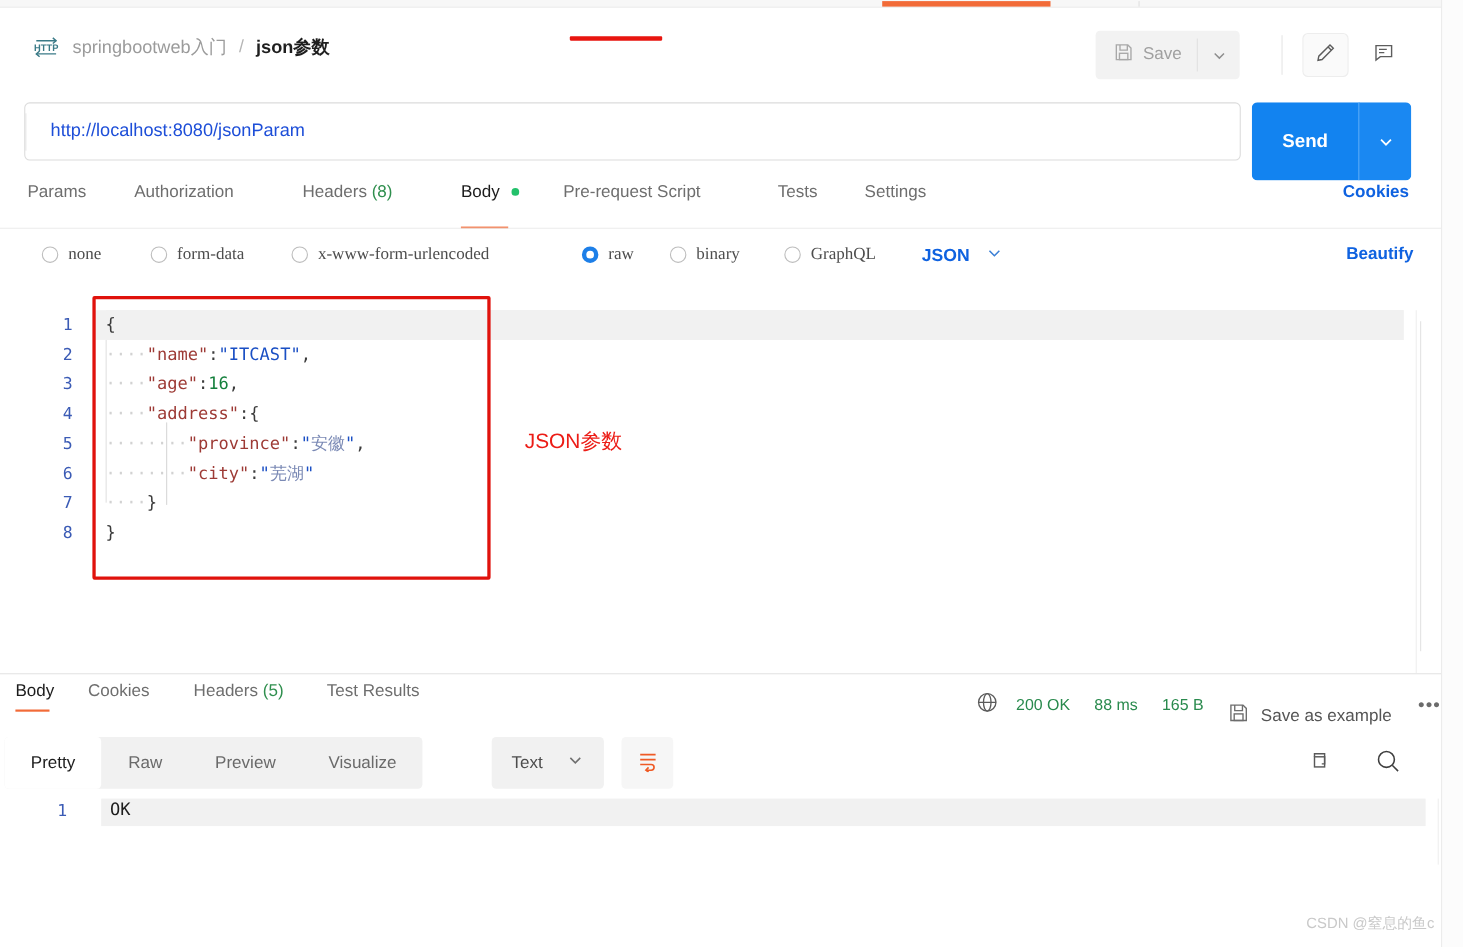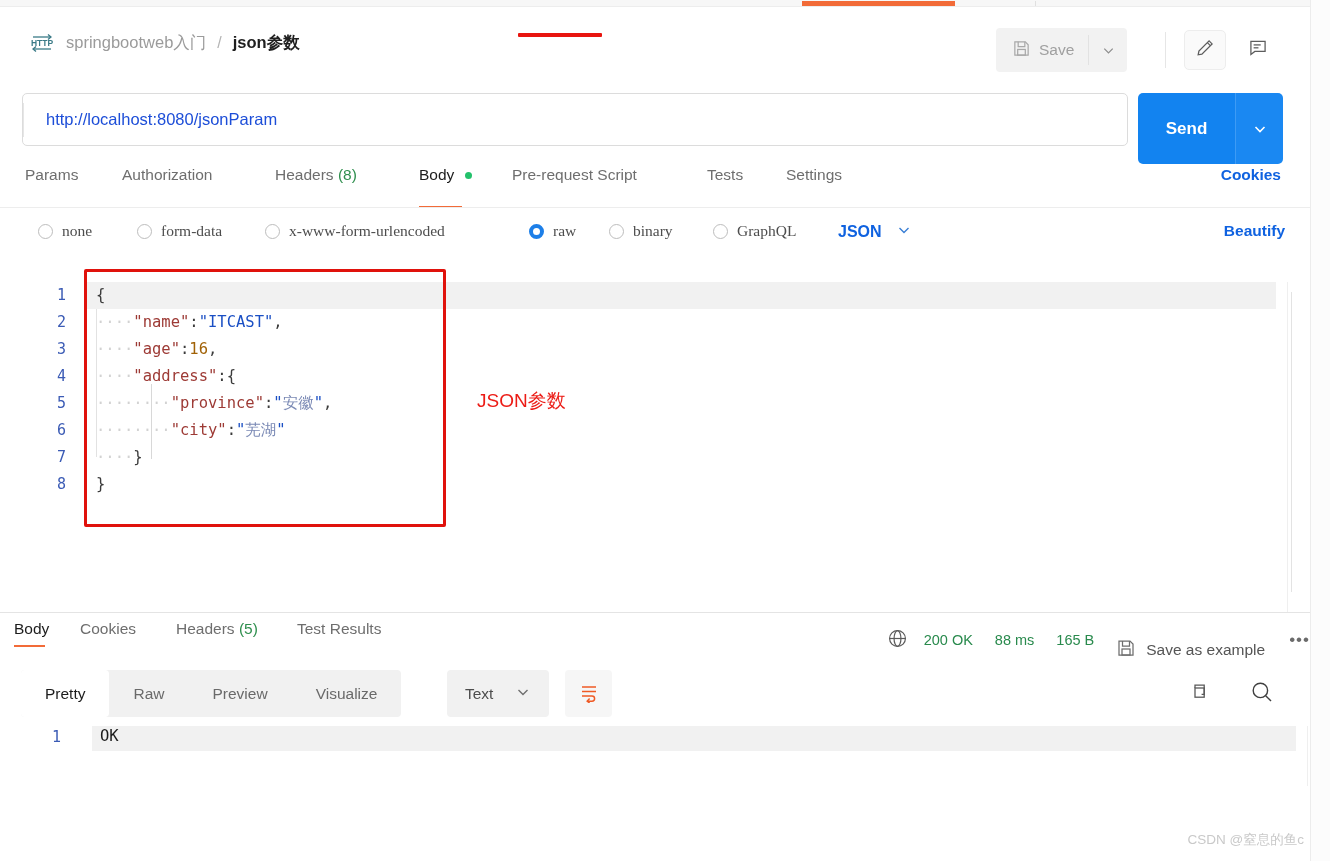--- a/index.html
+++ b/index.html
@@ -76,21 +76,21 @@
   
   .editor { position: absolute; left: 0; top: 282px; width: 1310px; height: 330px; background: #fff; }
   .gutter { position: absolute; left: 0; top: 0; width: 86px; height: 330px; }
   .gutter .ln { position: absolute; right: 20px; font-family: "DejaVu Sans Mono", monospace; font-size: 15px; color: #3b5bb5; }
   .code { position: absolute; left: 96px; top: 0; right: 34px; height: 330px;
           font-family: "DejaVu Sans Mono", monospace; font-size: 15.5px; line-height: 27px; }
   .code .row { height: 27px; white-space: pre; }
   .code .row.hl { background: #f1f1f1; margin-left: -10px; padding-left: 10px; }
   .k { color: #9d3a35; }
   .s { color: #1a4fc4; }
-  .n { color: #a16207; }
+  .n { color: #15803d; }
   .p { color: #3b3b3b; }
   .cjk { color: #7b8ab5; }
   .ind { color: #d2d2d2; }
   .guide { position: absolute; left: 151px; top: 102px; width: 1px; height: 75px; background: #d8d8d8; }
   .guide2 { position: absolute; left: 96px; top: 27px; width: 1px; height: 148px; background: #e2e2e2; }
   .ed-scroll { position: absolute; right: 14px; top: 0; width: 8px; height: 330px; }
   .ed-scroll .track { position: absolute; left: 3px; top: 10px; width: 1px; height: 300px; background: #e3e3e3; }
   .ed-right-rule { position: absolute; right: 22px; top: 0; width: 1px; height: 330px; background: #efefef; }
   .first-line-bg { position: absolute; left: 96px; top: 0; right: 34px; height: 27px; background: #f1f1f1; }
 
@@ -108,21 +108,21 @@
   .resp-tab .cnt { color: #2f8f4e; }
   .resp-tab .uline { position: absolute; left: 0; right: 4px; bottom: -9px; height: 2.5px; background: #f26b38; }
   .status-wrap { position: absolute; right: 20px; top: -2px; display: flex; align-items: center; gap: 0; }
   .globe-icon { color: #5b5b5b; margin-right: 16px; }
   .stat { font-size: 14.5px; color: #298a4d; margin-right: 22px; }
   .save-ex { display: flex; align-items: center; gap: 10px; font-size: 15.5px; color: #555; margin-right: 24px; margin-top: 20px; }
   .dots { color: #6b6b6b; font-size: 17px; letter-spacing: 1px; }
 
   
   .viewer-bar { position: absolute; left: 0; top: 670px; width: 1330px; height: 50px; }
-  .segmented { position: absolute; left: 21px; top: 0; height: 47px; background: #f1f1f1; border-radius: 4px;
+  .segmented { position: absolute; left: 4px; top: 0; height: 47px; background: #f1f1f1; border-radius: 4px;
                display: flex; align-items: center; padding: 0; }
   .seg { height: 47px; display: flex; align-items: center; padding: 0 24px; font-size: 15.5px; color: #6a6a6a; }
   .seg.active { background: #fff; color: #1c1c1c; border-radius: 4px; }
   .textsel { position: absolute; left: 447px; top: 0; height: 47px; background: #f1f1f1; border-radius: 4px;
              display: flex; align-items: center; gap: 22px; padding: 0 18px; font-size: 15.5px; color: #4d4d4d; }
   .wrapbtn { position: absolute; left: 565px; top: 0; width: 47px; height: 47px; background: #f6f6f6; border-radius: 4px;
              display: flex; align-items: center; justify-content: center; color: #ef5a25; }
   .copy-btn { position: absolute; left: 1188px; top: 9px; color: #555; }
   .search-btn { position: absolute; left: 1248px; top: 8px; color: #444; }
 

